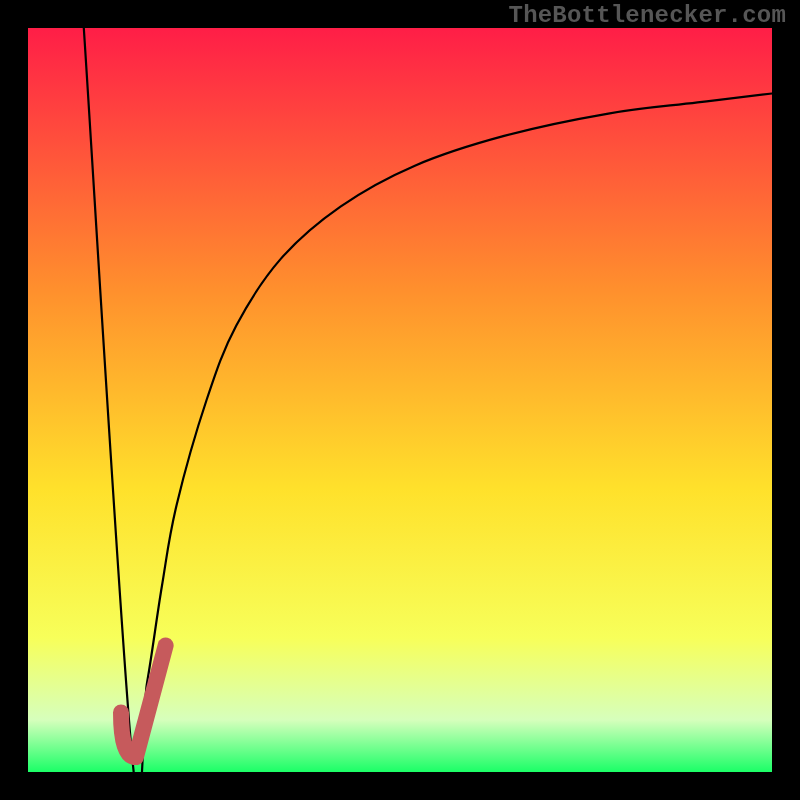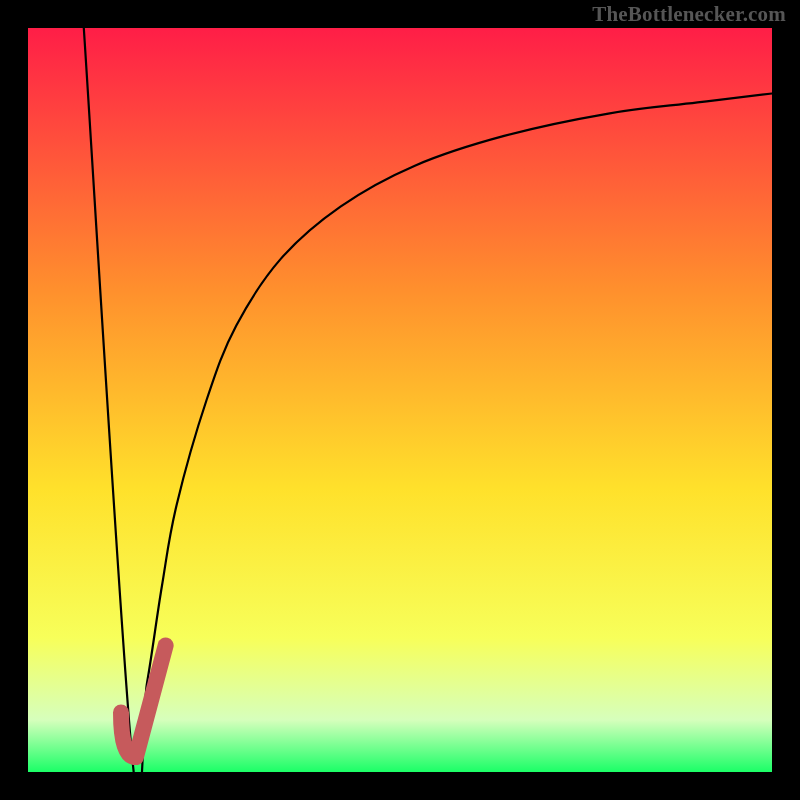--- a/index.html
+++ b/index.html
@@ -15,22 +15,22 @@
     left: 0;
     top: 0;
     width: 800px;
     height: 800px;
     background: #000;
   }
   .watermark {
     position: absolute;
     top: 2px;
     right: 14px;
-    font-family: Liberation Serif, serif;
-    font-size: 21px;
+    font-family: Liberation Mono, monospace;
+    font-size: 24px;
     font-weight: 600;
     color: #565656;
     letter-spacing: 0.2px;
   }
   svg {
     position: absolute;
     left: 0;
     top: 0;
   }
 </style>

